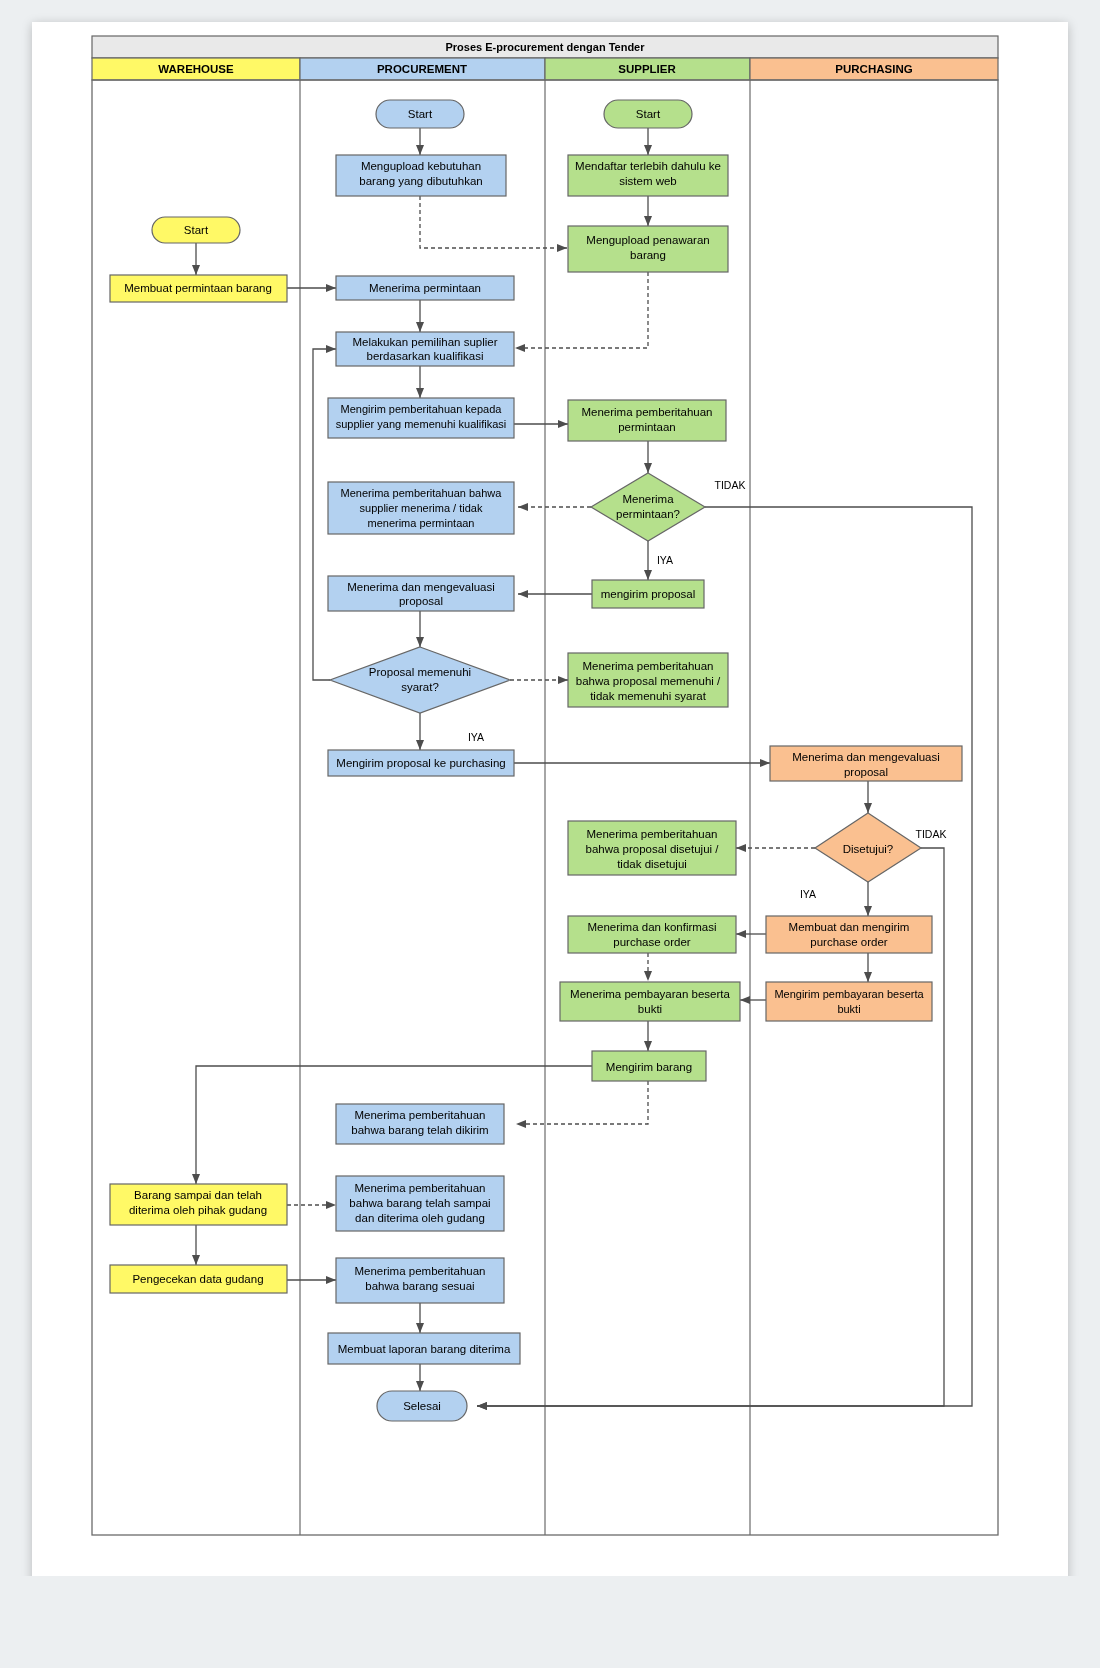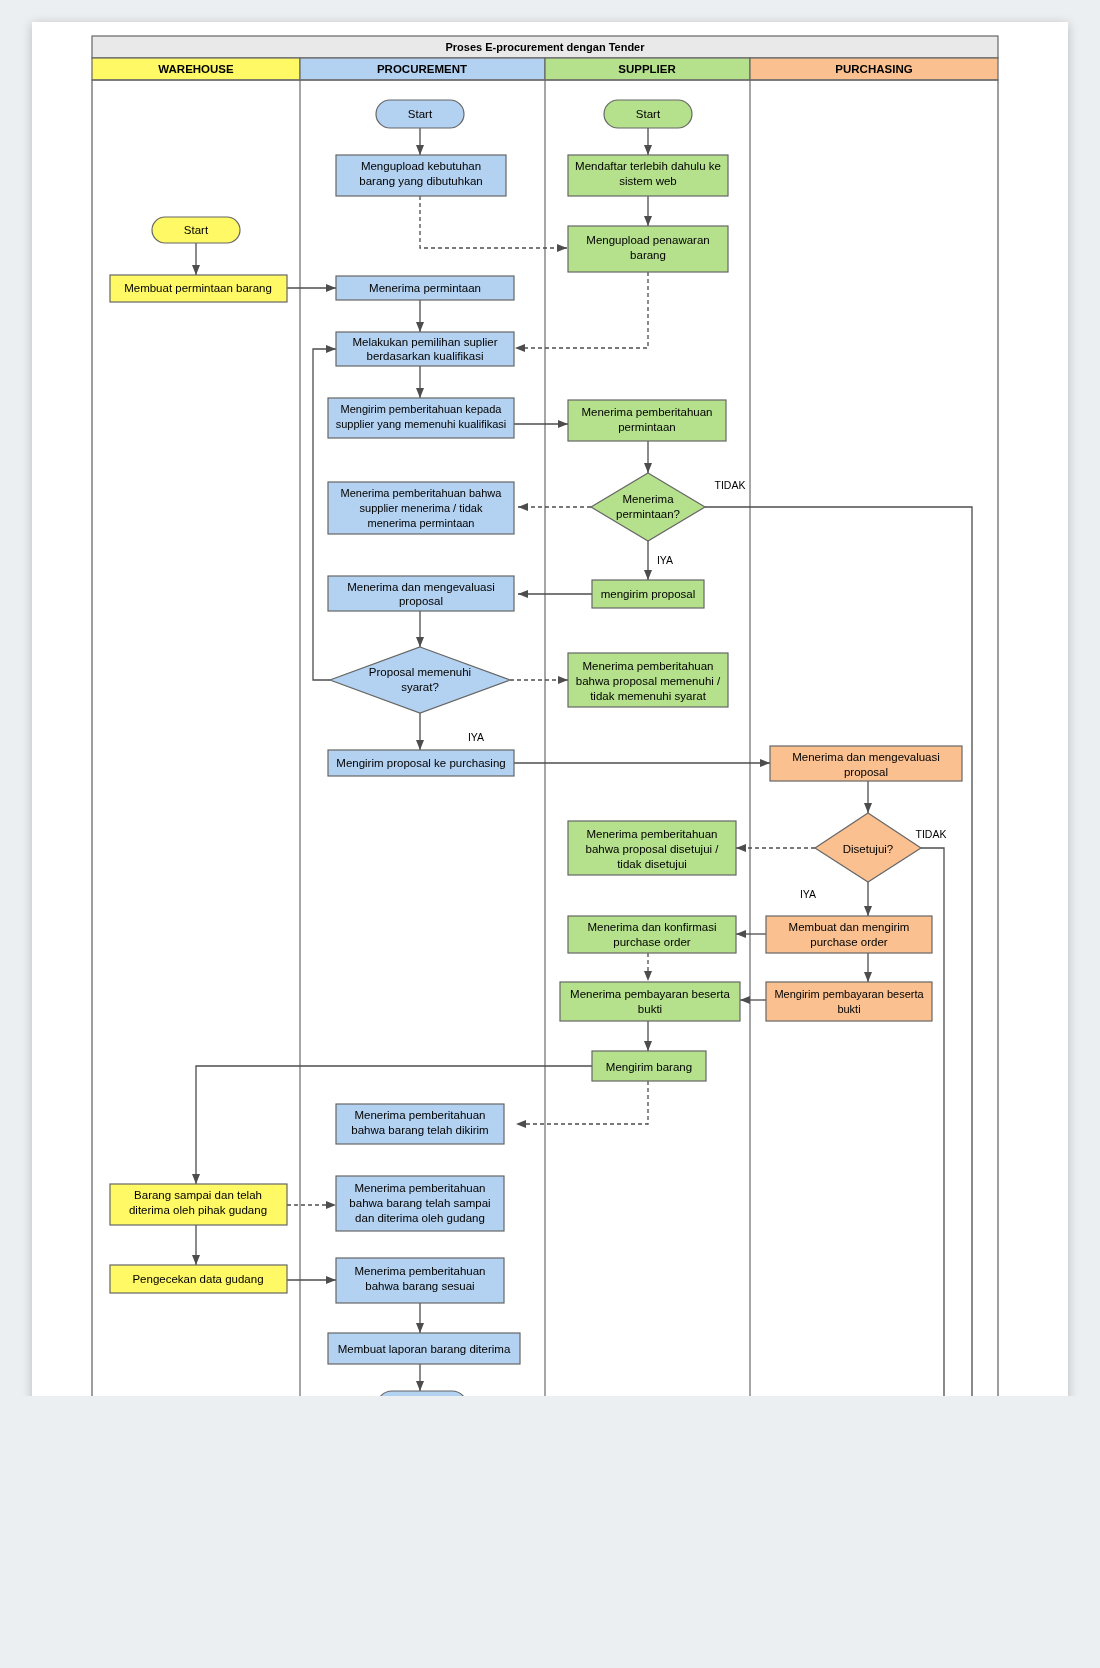--- a/index.html
+++ b/index.html
@@ -1,17 +1,17 @@
 <!DOCTYPE html>
 <html><head>
 <meta charset="utf-8">
 <style>
   html,body{margin:0;padding:0;background:#eceff1;}
   body{font-family:"Liberation Sans",sans-serif;}
-  #page{position:relative;width:1100px;height:1396px;background:#eceff1;overflow:hidden;}
+  #page{position:relative;width:1100px;height:1576px;background:#eceff1;overflow:hidden;}
   #sheet{position:absolute;left:32px;top:22px;width:1036px;height:1580px;background:#ffffff;
          box-shadow:0 2px 10px rgba(0,0,0,0.22);}
   #svgwrap{position:absolute;left:0;top:0;width:1100px;height:1668px;}
   svg{display:block;}
   .lane-title{font:bold 11px "Liberation Sans",sans-serif;fill:#000;}
   .lane-head{font:bold 11.5px "Liberation Sans",sans-serif;fill:#000;}
   .nodetext{font:11.5px "Liberation Sans",sans-serif;fill:#000;}
   .nodetext-sm{font:11px "Liberation Sans",sans-serif;fill:#000;}
   .edgelabel{font:10.5px "Liberation Sans",sans-serif;fill:#000;}
   .caption{font:italic 21px "Liberation Serif",serif;fill:#111;}

